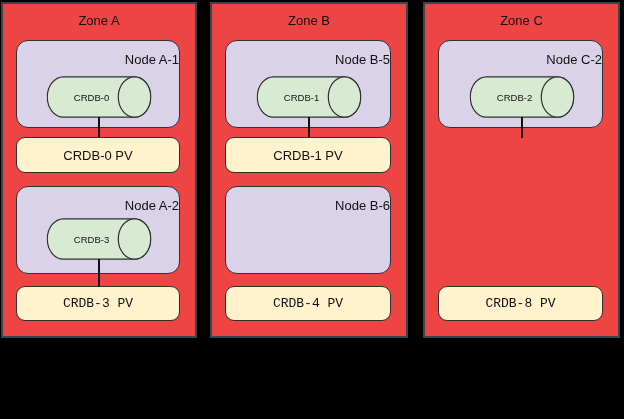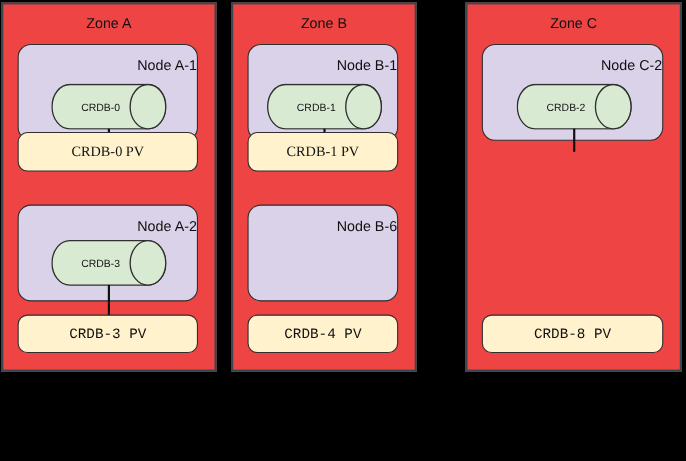--- a/index.html
+++ b/index.html
@@ -12,21 +12,21 @@
     color:#111;
   }
   .zone{
     position:absolute;
     top:2px;height:336px;
     background:#ef4444;
     border:2px solid #37474f;
     box-sizing:border-box;
   }
   #zoneA{left:1px;width:196px;}
-  #zoneB{left:210px;width:169px;}
+  #zoneB{left:210px;width:198px;}
   #zoneC{left:423px;width:197px;padding-left:16px;}
   .zone-title{
     position:absolute;top:9px;left:0;width:100%;
     text-align:center;font-size:13px;line-height:15px;
   }
   .node{
     position:absolute;left:13px;right:15px;height:88px;
     background:#d9d2e9;
     border:1.3px solid #2f2f2f;
     border-radius:12px;
@@ -40,21 +40,21 @@
   }
   .pv{
     position:absolute;left:13px;right:15px;height:36px;
     background:#fff2cc;
     border:1.3px solid #2f2f2f;
     border-radius:9px;
     box-sizing:border-box;
     display:flex;align-items:center;justify-content:center;
     font-size:13px;
   }
-  .pv1{top:116px;font-family:Liberation Serif, serif;}
+  .pv1{top:133px;}
   .pv2{top:282px;height:35px;font-family:Liberation Mono, monospace;}
   .cyl{
     position:absolute;left:50%;transform:translateX(-50%);
     width:105px;height:42px;
   }
   .cyl1{top:72px;}
   .cyl2{top:214px;}
   .connector{
     position:absolute;left:calc(50% - 1px);width:2px;
     background:#111;
@@ -96,21 +96,21 @@
   <div class="connector line2"></div>
   <div class="pv pv2">
     <span>CRDB-3 PV</span>
   </div>
 </div>
 
 <div class="zone" id="zoneB">
   <div class="zone-title">Zone B</div>
 
   <div class="node node1">
-    <div class="node-title">Node B-1</div>
+    <div class="node-title">Node B-5</div>
   </div>
   <svg class="cyl cyl1" viewBox="0 0 105 42">
     <path d="M17,0.8 L88,0.8 A16.2,20.2 0 0 1 88,41.2 L17,41.2 A16.2,20.2 0 0 1 17,0.8 Z" fill="#d9ead3" stroke="#2f2f2f" stroke-width="1.2"></path>
     <ellipse cx="88" cy="21" rx="16.2" ry="20.2" fill="#d9ead3" stroke="#2f2f2f" stroke-width="1.2"></ellipse>
     <text x="45" y="24.5" text-anchor="middle">CRDB-1</text>
   </svg>
   <div class="connector line1"></div>
   <div class="pv pv1">
     <span>CRDB-1 PV</span>
   </div>

